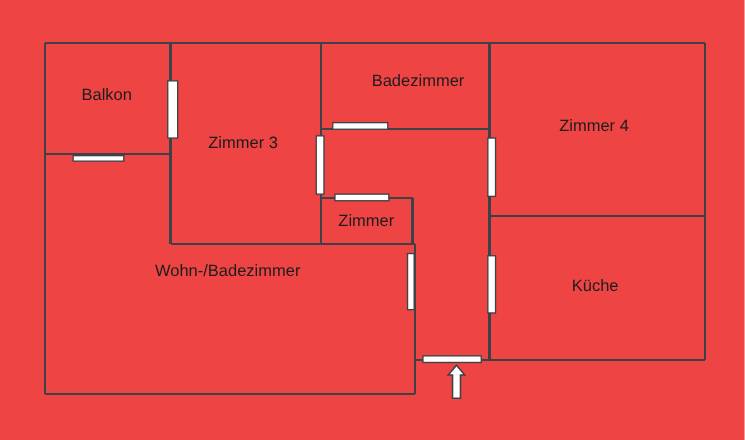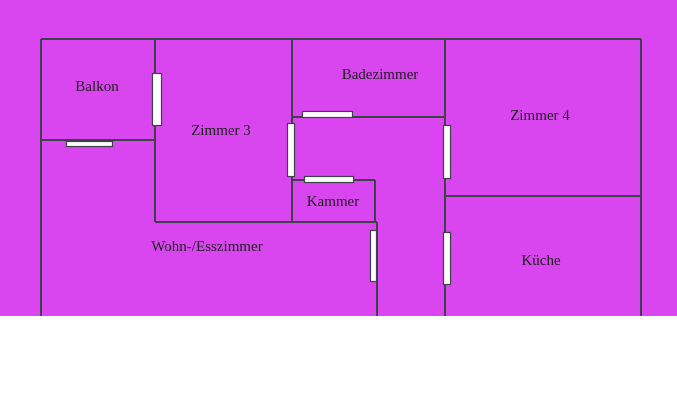--- a/index.html
+++ b/index.html
@@ -3,24 +3,24 @@
 <meta charset="utf-8">
 <style>
   html, body {
     margin: 0;
     padding: 0;
     background: #ffffff;
   }
   .floorplan {
     position: relative;
     width: 677px;
-    height: 316px;
-    background: #d946ef;
+    height: 400px;
+    background: #ef4444;
     overflow: hidden;
-    font-family: Liberation Serif, serif;
+    font-family: Liberation Sans, sans-serif;
   }
   .floorplan svg {
     position: absolute;
     left: 0;
     top: 0;
   }
   .room-label {
     position: absolute;
     transform: translate(-50%, -50%);
     font-size: 15px;
@@ -88,17 +88,17 @@
       <rect class="opening" x="384.5" y="323.5" width="53" height="6"></rect>
     </g>
 
     <path class="arrow" d="M415,332 L422.5,341 L418.6,341 L418.6,362 L411.4,362 L411.4,341 L407.5,341 Z"></path>
   </svg>
 
   <div class="room-label" style="left:97px;  top:86px;">Balkon</div>
   <div class="room-label" style="left:221px; top:130px;">Zimmer 3</div>
   <div class="room-label" style="left:380px; top:74px;">Badezimmer</div>
   <div class="room-label" style="left:540px; top:115px;">Zimmer 4</div>
-  <div class="room-label" style="left:333px; top:201px;">Kammer</div>
-  <div class="room-label" style="left:207px; top:246px;">Wohn-/Esszimmer</div>
+  <div class="room-label" style="left:333px; top:201px;">Zimmer</div>
+  <div class="room-label" style="left:207px; top:246px;">Wohn-/Badezimmer</div>
   <div class="room-label" style="left:541px; top:260px;">Küche</div>
 
 </div>
 
 </body></html>

